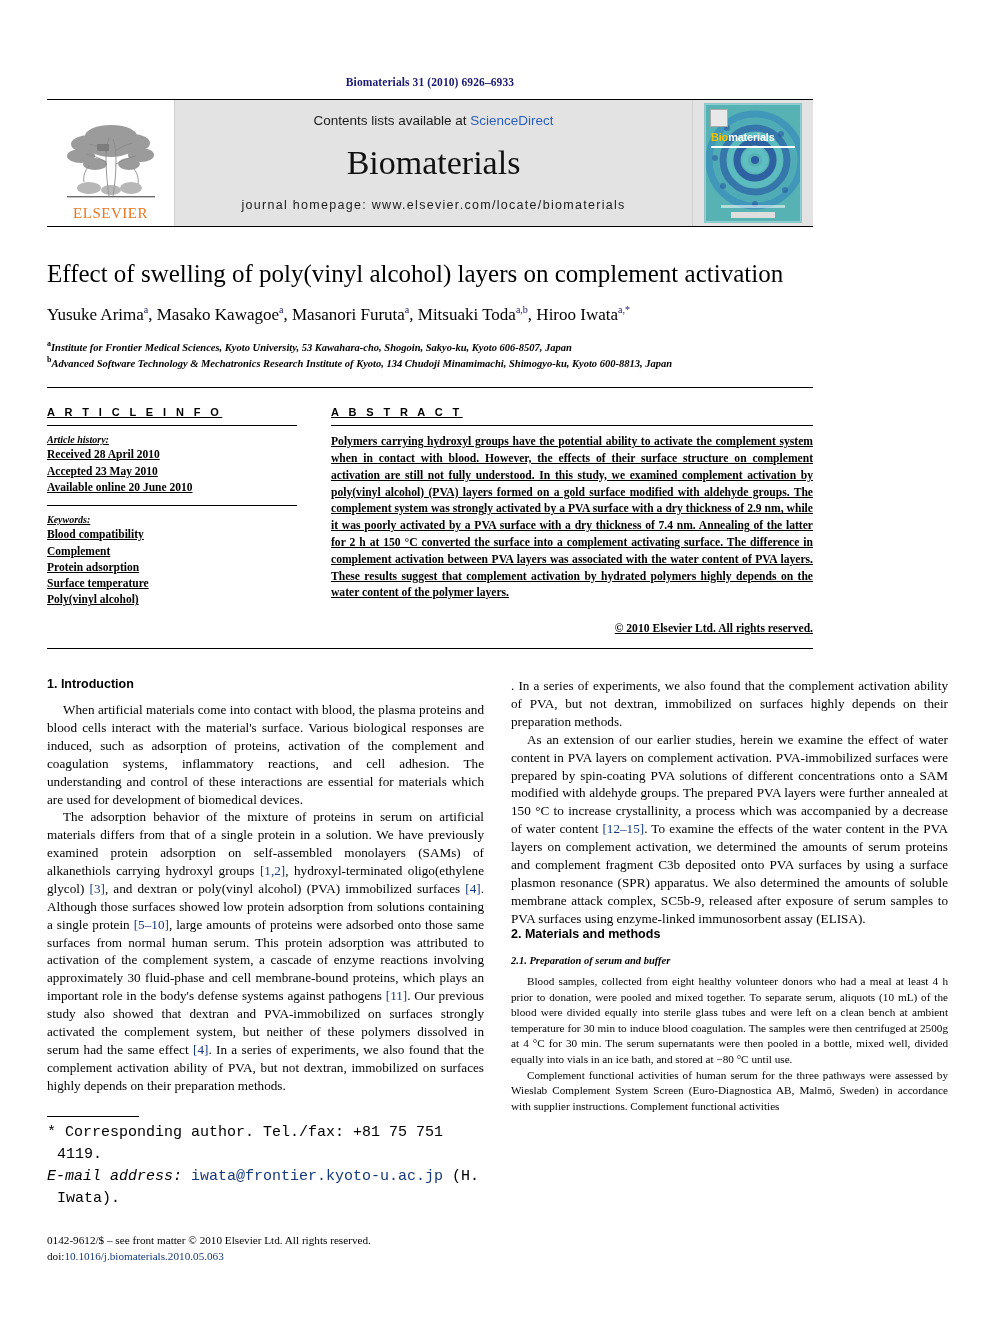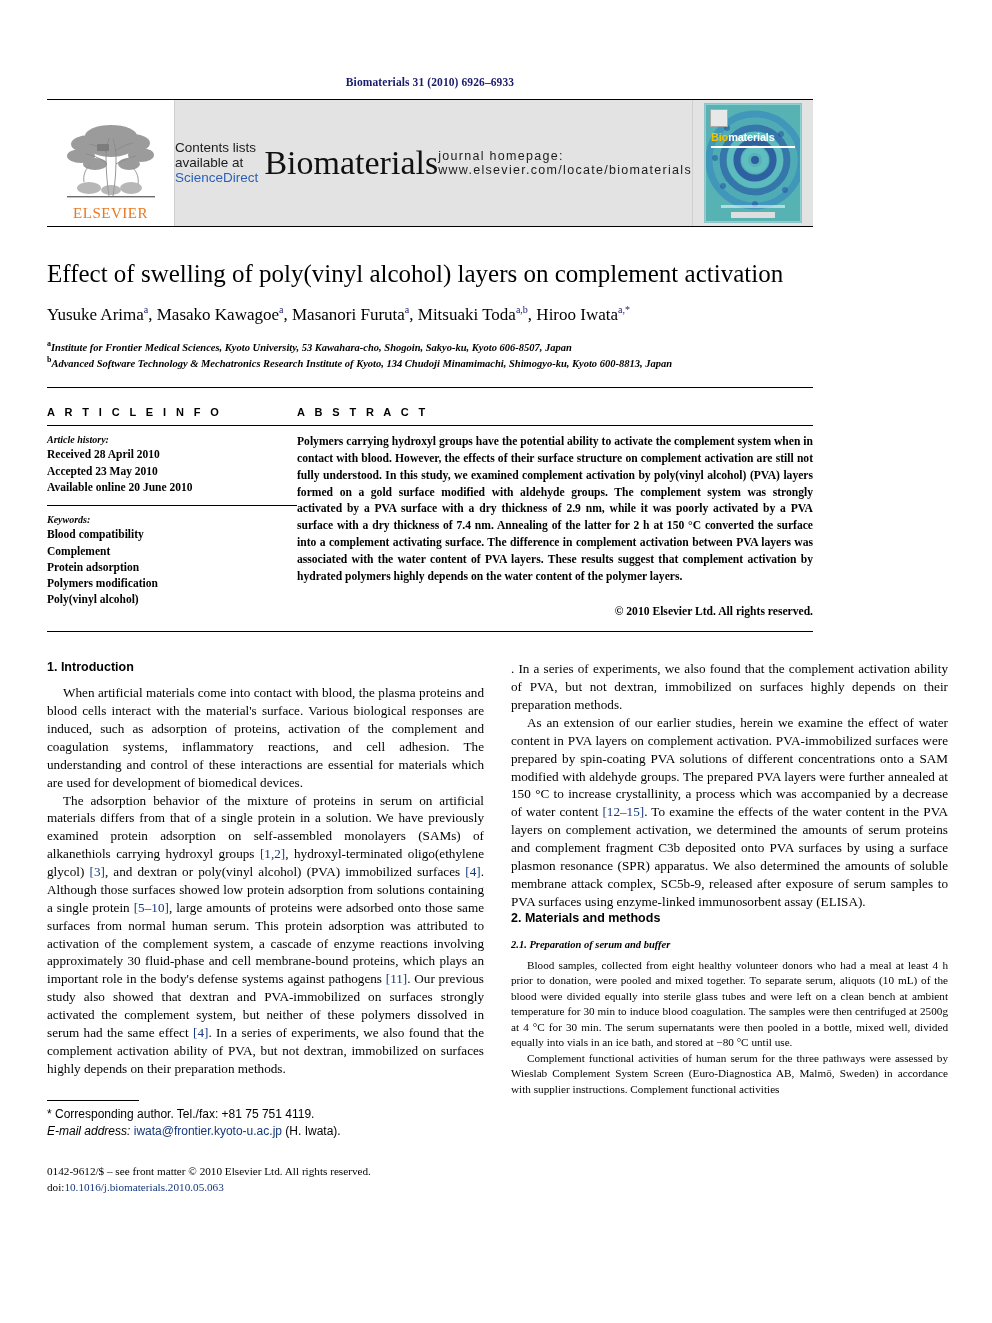--- a/index.html
+++ b/index.html
@@ -67,20 +67,21 @@
     font-size: 15px;
     letter-spacing: 0.5px;
     color: #E87722;
     line-height: 1;
     padding-bottom: 3px;
   }
   .mh-center {
     flex: 1 1 auto;
     background: #e3e3e3;
     display: flex;
+    flex-direction: column;
     justify-content: space-between;
     align-items: center;
     padding: 13px 0 14px 0;
     box-sizing: border-box;
   }
   .contents-line {
     font-family: "Liberation Sans", sans-serif;
     font-size: 13.5px;
     color: #1b1b1b;
   }
@@ -185,20 +186,22 @@
 
   .title-rule {
     border-top: 1px solid #000;
     margin-top: 16px;
   }
 
   
   .info-abstract {
     display: flex;
     padding-top: 18px;
+    gap: 34px;
+    text-decoration: underline;
   }
   .col-info { width: 250px; flex: 0 0 250px; }
   .col-abs  { flex: 1 1 auto; }
   .sec-head {
     font-family: "Liberation Sans", sans-serif;
     font-weight: bold;
     font-size: 11px;
     letter-spacing: 3.4px;
   }
   .sec-rule {
@@ -275,22 +278,22 @@
   p.body + p.body { margin-top: 0; }
   .ref { color: #15387a; }
 
   
   .foot-rule {
     border-top: 1px solid #000;
     width: 92px;
     margin: 22px 0 5px 0;
   }
   .footnote {
-    font-family: Liberation Sans, sans-serif;
-    font-size: 12px;
+    font-family: Liberation Mono, monospace;
+    font-size: 15px;
     line-height: 1.46;
     padding-left: 10px;
     text-indent: -10px;
   }
   .footnote .lbl { font-style: italic; }
   .footnote a, .link { color: #15387a; text-decoration: none; }
 
   .imprint {
     margin-top: 22px;
     font-family: "Liberation Serif", serif;
@@ -410,21 +413,21 @@
       <div class="sec-rule"></div>
       <div class="info-sub">Article history:</div>
       <div class="info-line">Received 28 April 2010</div>
       <div class="info-line">Accepted 23 May 2010</div>
       <div class="info-line">Available online 20 June 2010</div>
       <div class="kw-rule"></div>
       <div class="info-sub">Keywords:</div>
       <div class="info-line">Blood compatibility</div>
       <div class="info-line">Complement</div>
       <div class="info-line">Protein adsorption</div>
-      <div class="info-line">Polymers modification</div>
+      <div class="info-line">Surface temperature</div>
       <div class="info-line">Poly(vinyl alcohol)</div>
     </div>
 
     <div class="col-abs">
       <div class="sec-head">A B S T R A C T</div>
       <div class="sec-rule"></div>
       <p class="abstract-text">Polymers carrying hydroxyl groups have the potential ability to activate the complement system when in contact with blood. However, the effects of their surface structure on complement activation are still not fully understood. In this study, we examined complement activation by poly(vinyl alcohol) (PVA) layers formed on a gold surface modified with aldehyde groups. The complement system was strongly activated by a PVA surface with a dry thickness of 2.9 nm, while it was poorly activated by a PVA surface with a dry thickness of 7.4 nm. Annealing of the latter for 2 h at 150 °C converted the surface into a complement activating surface. The difference in complement activation between PVA layers was associated with the water content of PVA layers. These results suggest that complement activation by hydrated polymers highly depends on the water content of the polymer layers.</p>
       <div class="copyright">© 2010 Elsevier Ltd. All rights reserved.</div>
     </div>
   </div>

